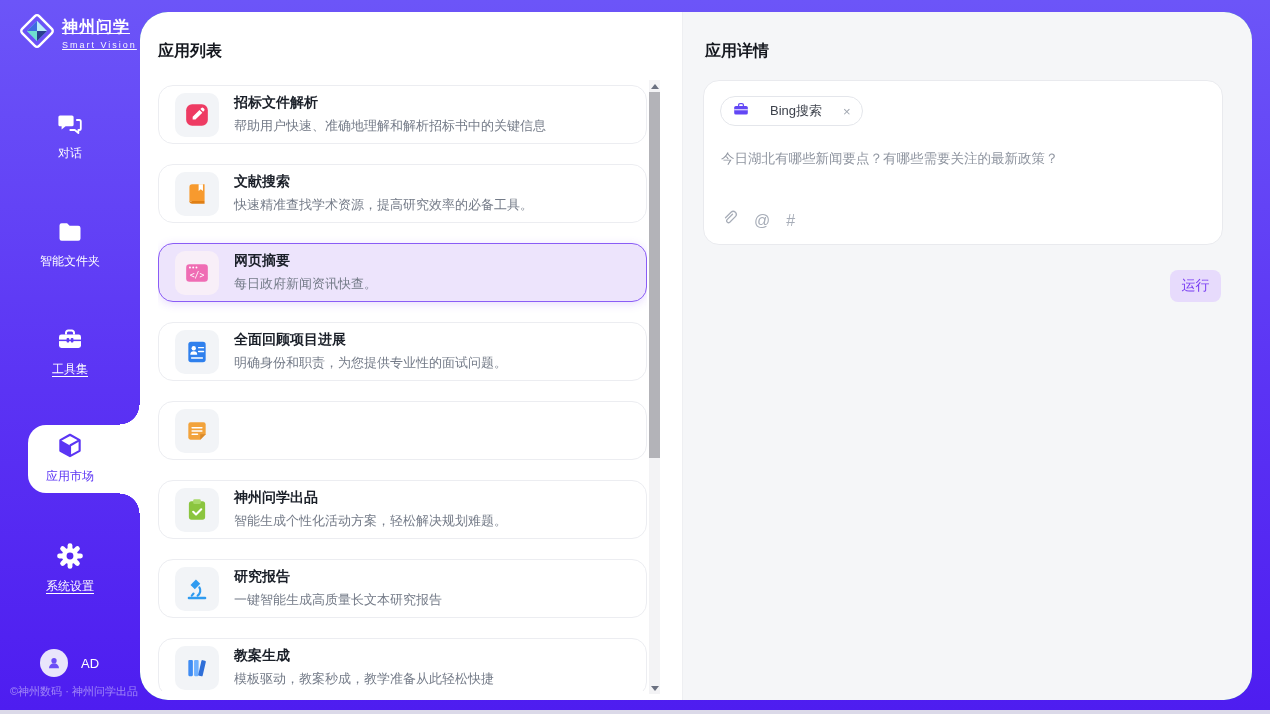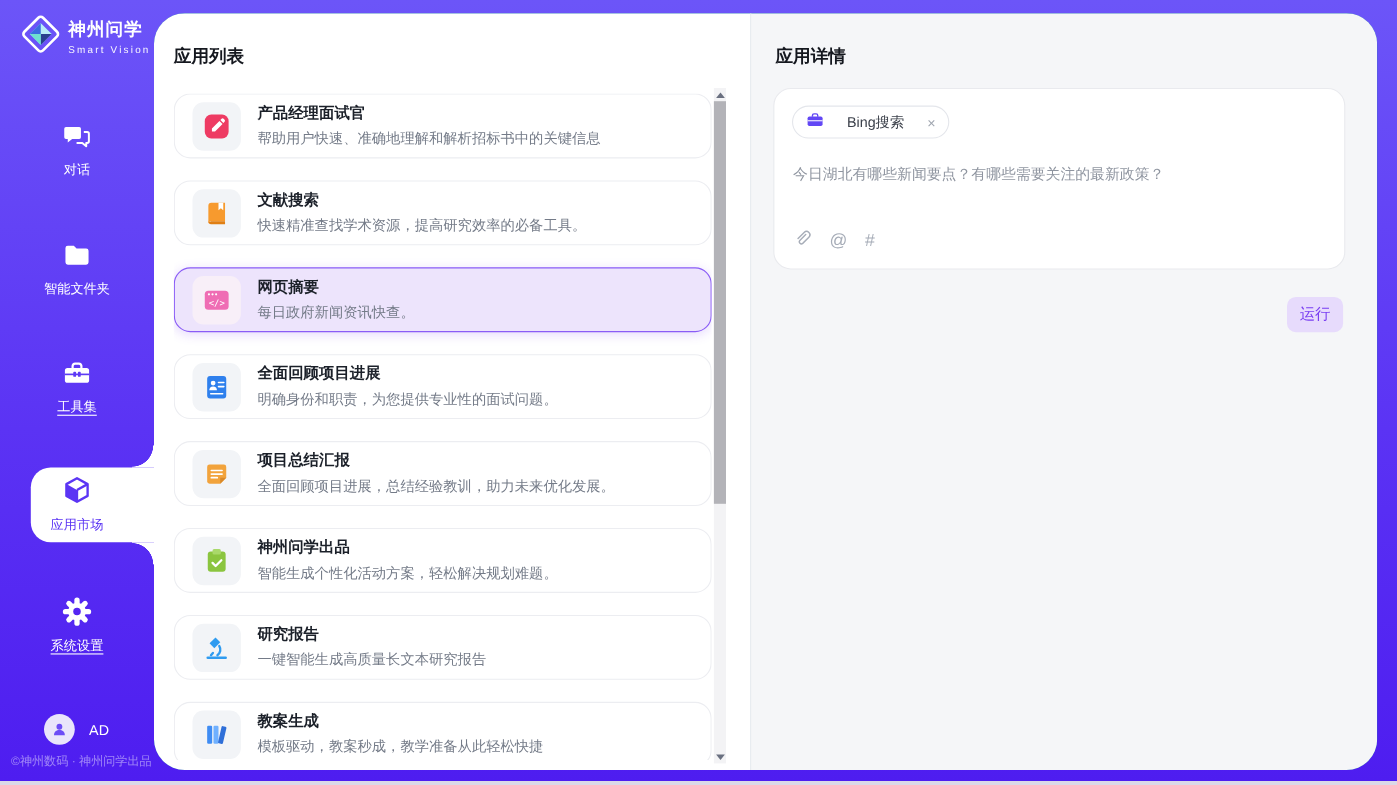--- a/index.html
+++ b/index.html
@@ -10,21 +10,21 @@
     position:relative;
   }
   
   .purple-frame {
     position:absolute; left:0; top:0; width:1270px; height:710px;
     background:linear-gradient(180deg,#6C55F8 0%, #5B33F4 55%, #4E1DF0 100%);
   }
   
   .sidebar { position:absolute; left:0; top:0; width:140px; height:710px; z-index:3; }
   .logo { position:absolute; left:18px; top:12px; display:flex; align-items:center; }
-  .logo-text { margin-left:6px; color:#fff; }
+  .logo-text { margin-left:6px; color:#fff;text-decoration:underline; }
   .logo-title { font-size:16px; font-weight:bold; letter-spacing:1px; }
   .logo-sub { font-size:9px; letter-spacing:2px; margin-top:2px; opacity:.95; }
   .nav-item { position:absolute; left:0; width:140px; text-align:center; color:#fff; cursor:pointer; }
   .nav-item .nav-label { display:block; font-size:12px; margin-top:3px; }
   .nav-label.underlined { text-decoration:underline; text-underline-offset:3px; }
   .nav-chat   { top:110px; }
   .nav-folder { top:218px; }
   .nav-tools  { top:326px; }
   .nav-market { top:431px; color:#5B35F4; z-index:5; }
   .nav-market .nav-label { color:#5B35F4; }
@@ -209,21 +209,21 @@
     <div class="app-list">
         <div class="app-card">
     <span class="card-icon">
             <svg width="26" height="26" viewBox="0 0 24 24">
               <rect x="2" y="2" width="20" height="20" rx="5.5" fill="#EE3B63"></rect>
               <path d="M8 16.3v-2.7l6.3-6.3 2.6 2.6-6.3 6.3H8z" fill="#fff"></path>
               <path d="M15.1 6.5l2.5 2.5 1-1a1.2 1.2 0 0 0 0-1.7l-.8-.8a1.2 1.2 0 0 0-1.7 0z" fill="#fff"></path>
             </svg>
           </span>
     <span class="card-text">
-      <span class="card-title" style="display:block">产品经理面试官</span>
+      <span class="card-title" style="display:block">招标文件解析</span>
       <span class="card-desc" style="display:block">帮助用户快速、准确地理解和解析招标书中的关键信息</span>
     </span>
   </div>
         <div class="app-card">
     <span class="card-icon">
             <svg width="26" height="26" viewBox="0 0 24 24">
               <path d="M5 5.5A2.5 2.5 0 0 1 7.5 3H19v15.5H7.3A2.3 2.3 0 0 0 5 20.8z" fill="#F79A2E"></path>
               <path d="M5 20.8a2.3 2.3 0 0 0 2.3 2.2H19v-2.5H7.3A2.3 2.3 0 0 1 5 20.8z" fill="#E07F14" transform="translate(0,-2)"></path>
               <path d="M13.5 3h4v6.3l-2-1.6-2 1.6z" fill="#fff"></path>
             </svg>
@@ -263,24 +263,20 @@
     </span>
   </div>
         <div class="app-card">
     <span class="card-icon">
             <svg width="26" height="26" viewBox="0 0 24 24">
               <path d="M4 6a2 2 0 0 1 2-2h12a2 2 0 0 1 2 2v9l-5 5H6a2 2 0 0 1-2-2z" fill="#F2A33C"></path>
               <path d="M20 15l-5 5v-5z" fill="#D9892A"></path>
               <path d="M7.5 9h9M7.5 12h9M7.5 15h5" stroke="#fff" stroke-width="1.4" stroke-linecap="round"></path>
             </svg>
           </span>
-    <span class="card-text">
-      <span class="card-title" style="display:block">项目总结汇报</span>
-      <span class="card-desc" style="display:block">全面回顾项目进展，总结经验教训，助力未来优化发展。</span>
-    </span>
   </div>
         <div class="app-card">
     <span class="card-icon">
             <svg width="26" height="26" viewBox="0 0 24 24">
               <rect x="4.5" y="4" width="15" height="17" rx="2.5" fill="#8BC53F"></rect>
               <rect x="8.5" y="2" width="7" height="4.5" rx="1.3" fill="#A9D96A"></rect>
               <path d="M8.5 13.6l2.6 2.6 4.8-4.8" stroke="#fff" stroke-width="1.9" fill="none" stroke-linecap="round" stroke-linejoin="round"></path>
             </svg>
           </span>
     <span class="card-text">

